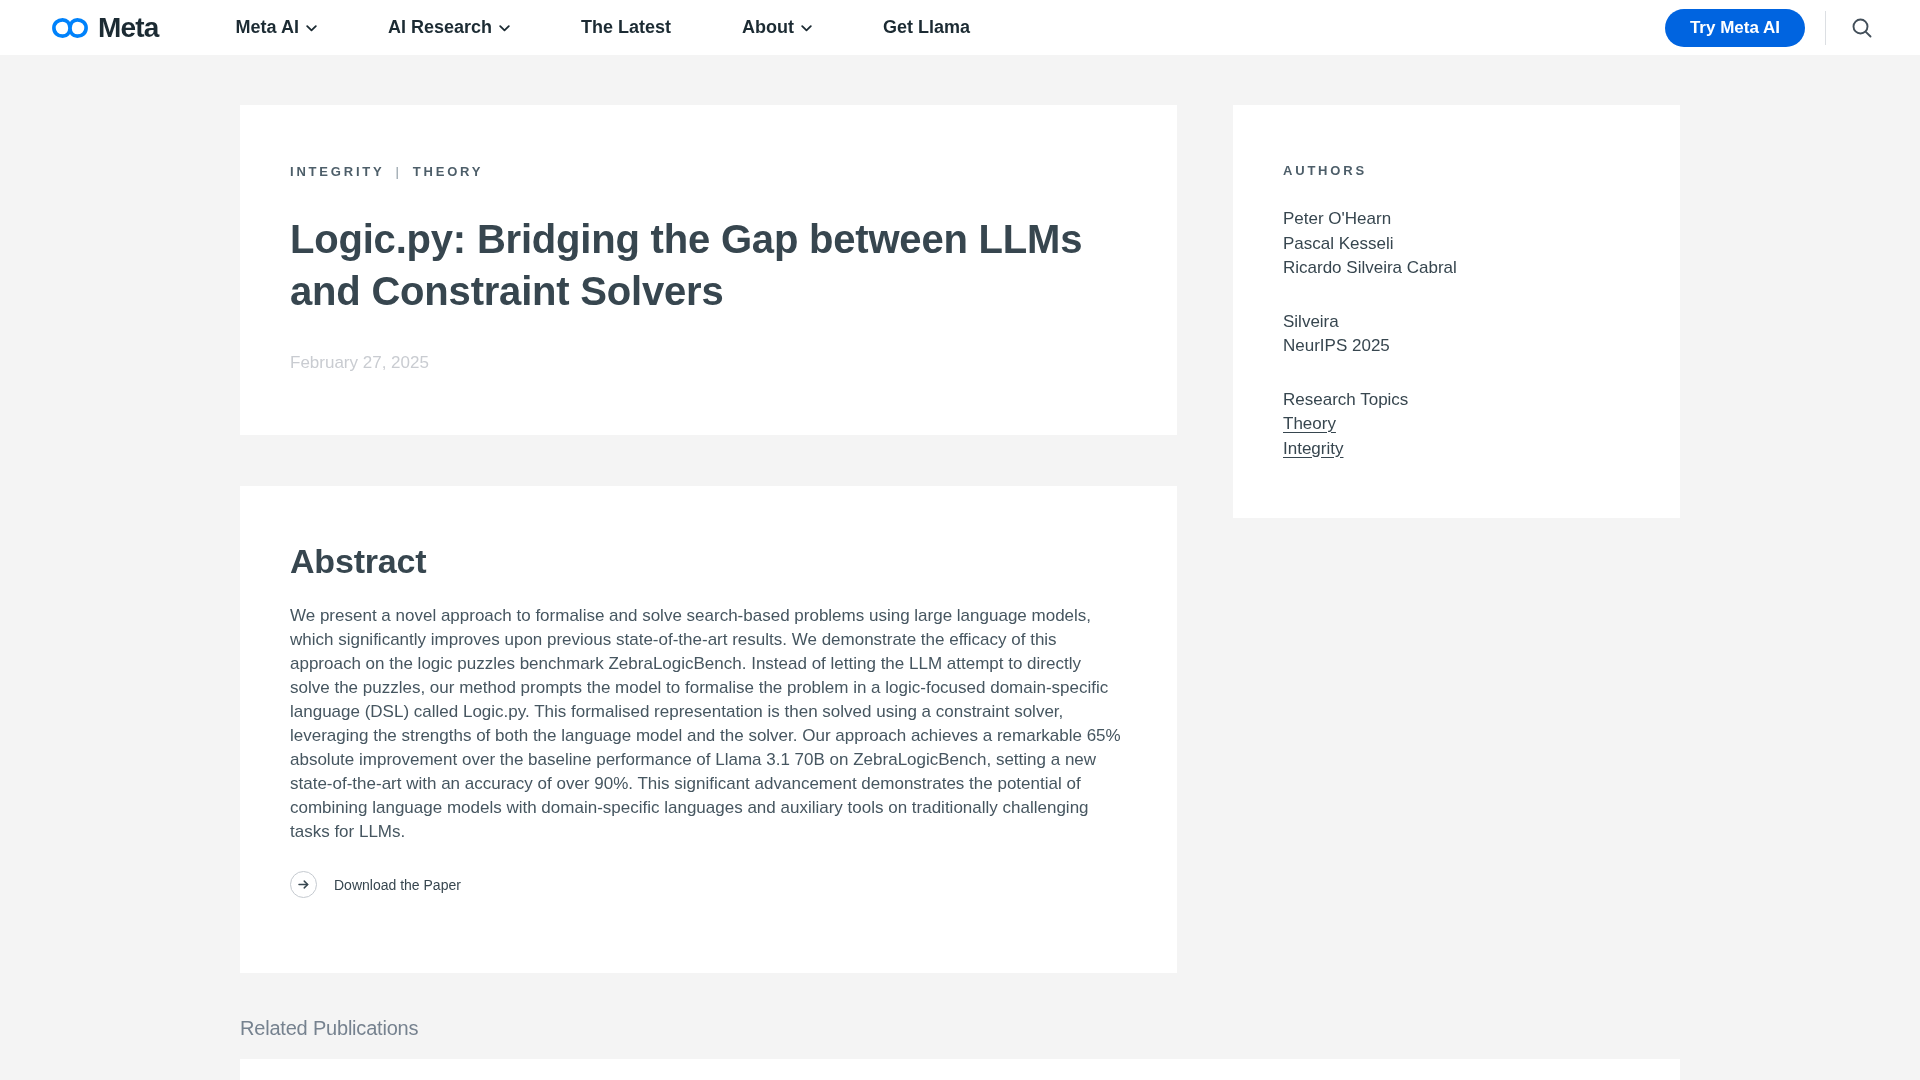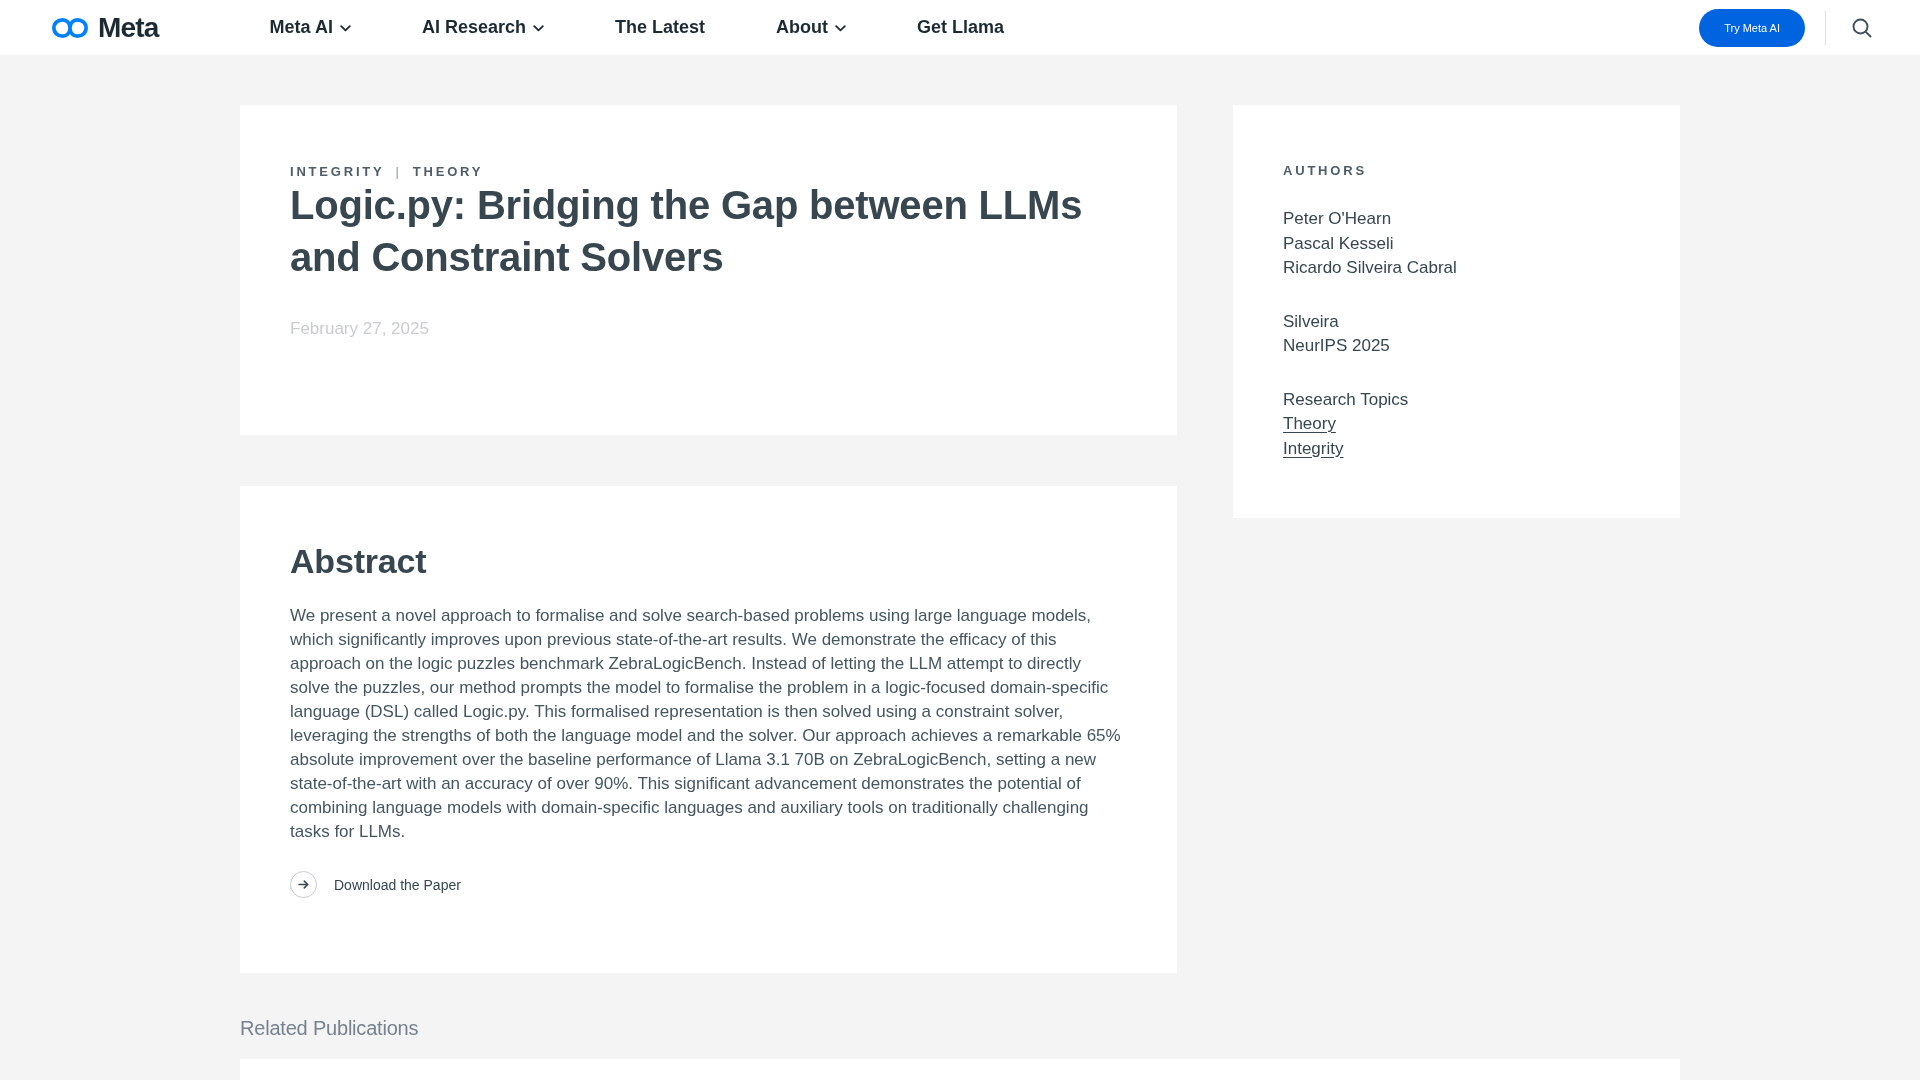--- a/index.html
+++ b/index.html
@@ -7,38 +7,37 @@
   body {
     font-family: "Liberation Sans", "DejaVu Sans", sans-serif;
     background: var(--page-bg, #F4F4F4);
     color: var(--body-slate, #465660);
   }
 
   
   .topnav {
     height: 55px; background: #fff; display: flex; align-items: center;
     padding: 0 42px 0 49px;
-    gap: 34px;
   }
   .brand { display: flex; align-items: center; gap: 7px; cursor: pointer; margin-right: 44px; }
   .brand svg .inf { fill: none; stroke: var(--logo-blue, #0082FB); stroke-width: 3.1; }
   .wordmark {
     font-size: 28px; font-weight: 700; color: #1C2B33; letter-spacing: -0.8px;
   }
   .navlinks { display: flex; align-items: center; gap: 38px; }
   .nav-item {
     display: flex; align-items: center; gap: 7px; font-size: 18px; font-weight: 600;
     color: #1C2B33; cursor: pointer; white-space: nowrap; padding-left: 33px;
   }
   .nav-item svg { margin-top: 2px; }
   .chev { fill: none; stroke: #1C2B33; stroke-width: 1.8; stroke-linecap: round; stroke-linejoin: round; }
   .nav-right { margin-left: auto; display: flex; align-items: center; gap: 20px; }
   .cta-btn {
     background: var(--cta-blue, #0064E0); color: #fff; border: none; cursor: pointer;
-    height: 38px; padding: 0 25px; border-radius: 50px; font-size: 11px; font-weight: 400;
+    height: 38px; padding: 0 25px; border-radius: 50px; font-size: 17px; font-weight: 700;
     font-family: inherit;
   }
   .nav-divider { width: 1px; height: 34px; background: #DCDFE3; }
   .search-btn { background: none; border: none; cursor: pointer; display: flex; align-items: center; padding: 4px; }
   .search-glyph { fill: none; stroke: #434F5A; stroke-width: 1.9; stroke-linecap: round; }
 
   
   .content { padding: 50px 240px 0 240px; }
   .row { display: flex; gap: 56px; align-items: flex-start; }
   .col-main { width: 937px; flex: none; }
@@ -47,21 +46,21 @@
   
   .card-hero { height: 330px; padding: 59px 54px 0 50px; margin-bottom: 51px; }
   .eyebrow {
     display: flex; align-items: center; gap: 11px;
     font-size: 13px; font-weight: 700; letter-spacing: 2.8px;
     color: var(--eyebrow-slate, #4D5E69);
   }
   .eyebrow a { color: inherit; text-decoration: none; cursor: pointer; }
   .eyebrow .sep { font-weight: 400; color: #8A97A0; }
   h1.title {
-    font-size: 40px; line-height: 52px; font-weight: 600;
+    margin-top: 34px; font-size: 40px; line-height: 52px; font-weight: 600;
     letter-spacing: -0.2px; color: var(--heading-slate, #37464F); max-width: 800px;
   }
   .pub-date { margin-top: 36px; font-size: 17px; color: var(--muted-date, #C9CCD1); }
 
   
   .card-abstract { height: 487px; padding: 56px 54px 0 50px; }
   h2.abstract-h { font-size: 34px; font-weight: 700; color: var(--heading-slate, #37464F); letter-spacing: -0.2px; }
   .abstract-p {
     margin-top: 23px; font-size: 17px; line-height: 24px; color: var(--body-slate, #465660);
     max-width: 833px;

